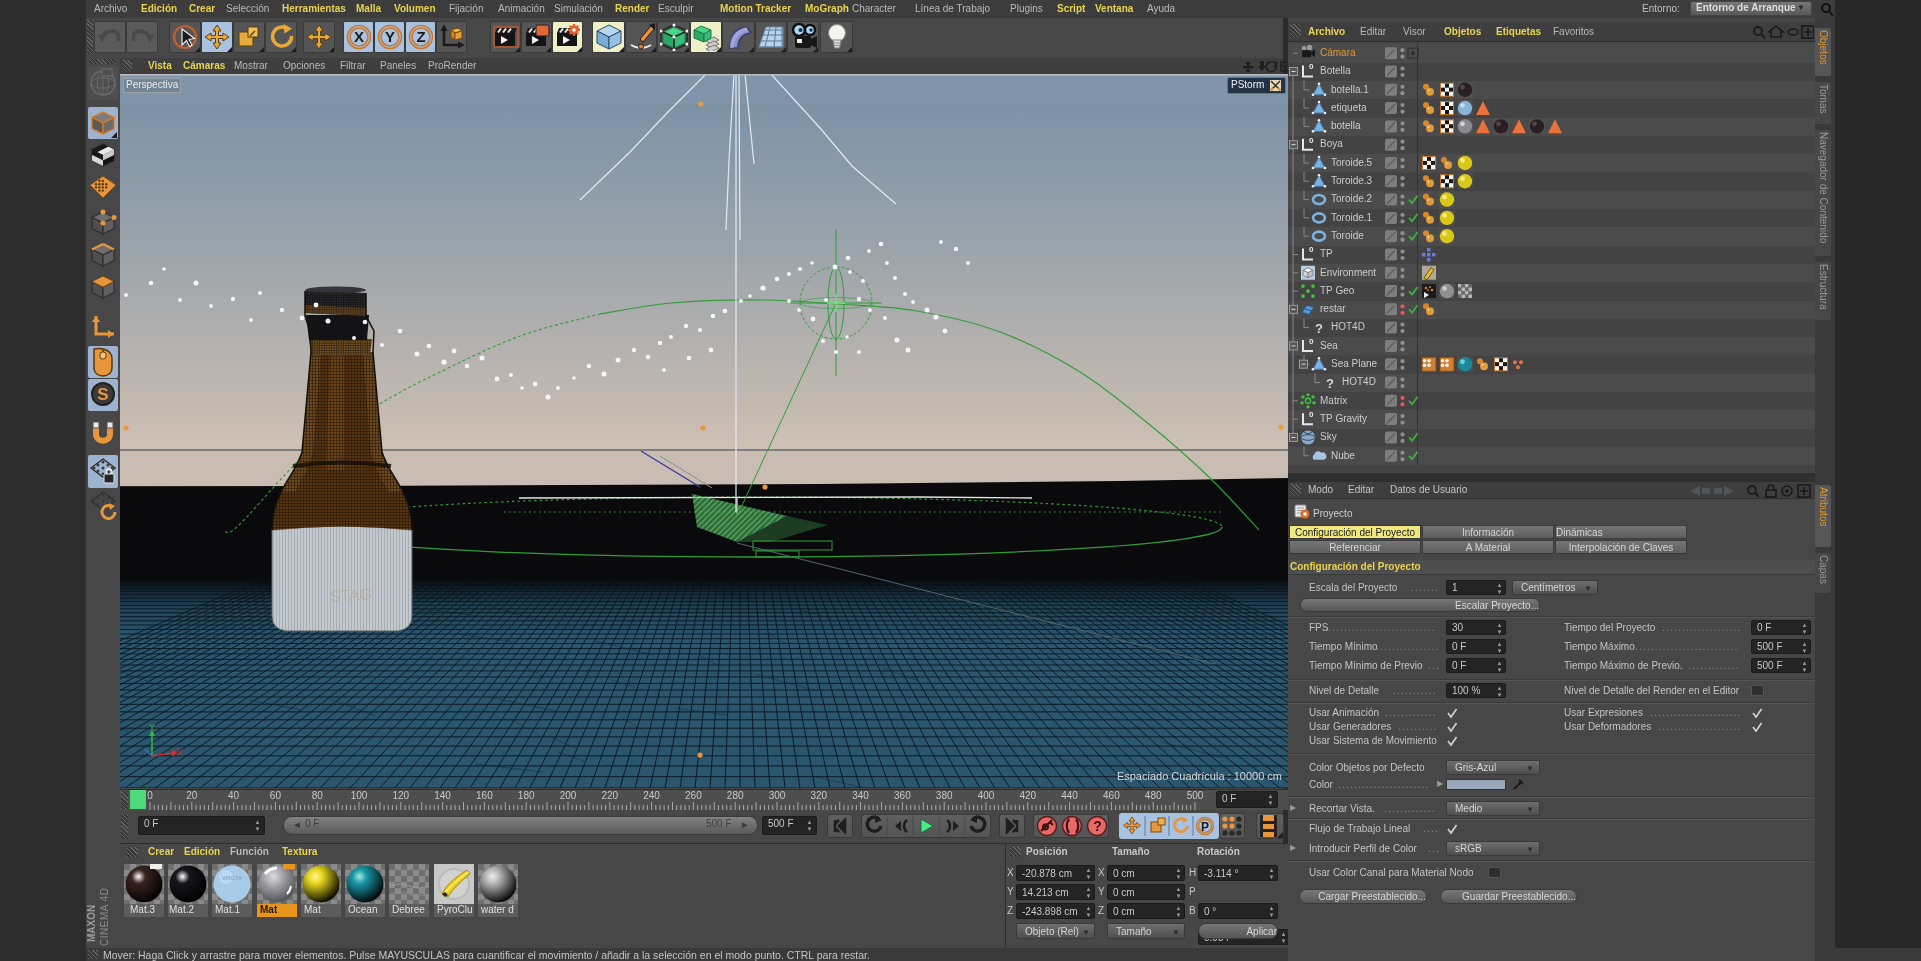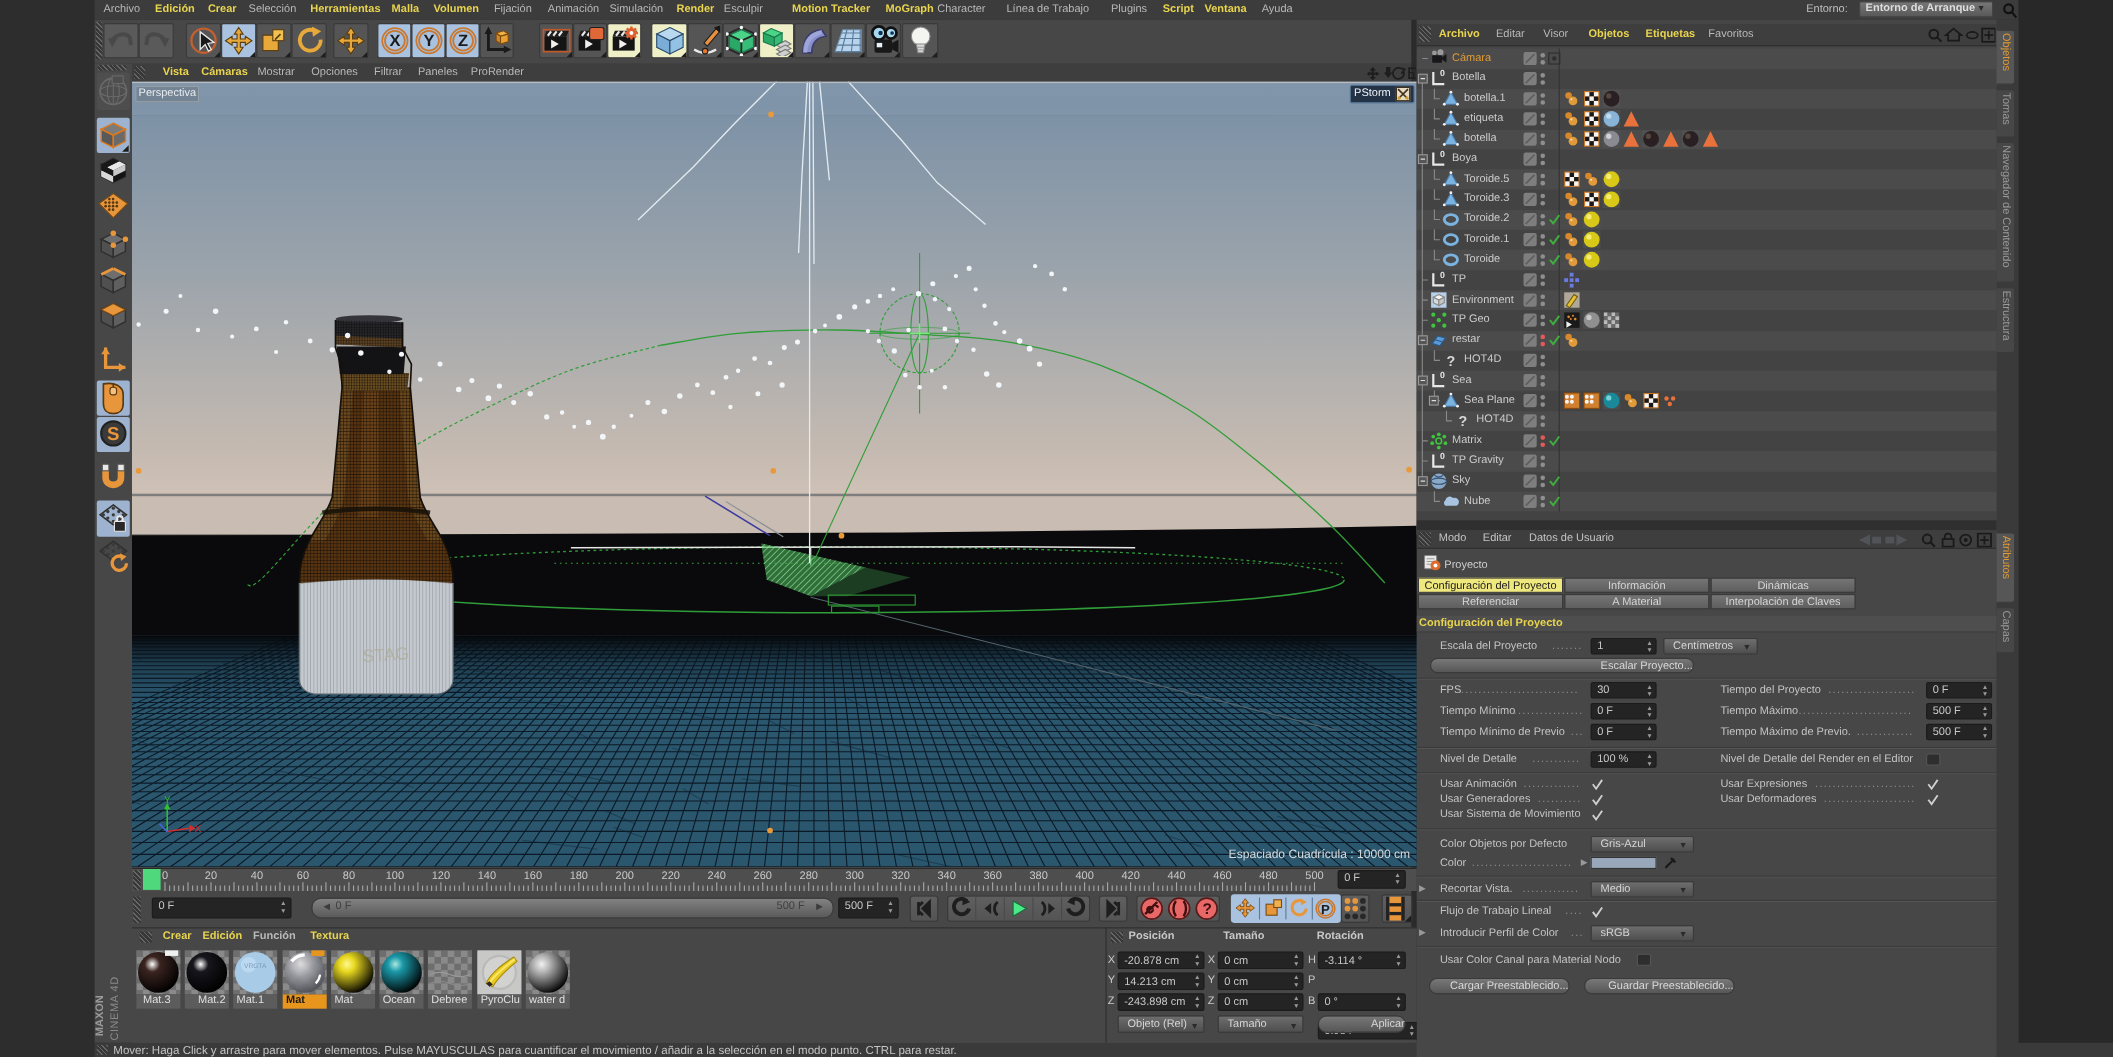--- a/index.html
+++ b/index.html
@@ -1009,21 +1009,21 @@
 <svg class="ab" style="left:168px;top:864px" width="40" height="40">
     <defs>
       <radialGradient id="g16161c" cx=".35" cy=".3" r=".75">
         <stop offset="0" stop-color="#ffffff"></stop>
         <stop offset=".25" stop-color="#16161c"></stop>
         <stop offset="1" stop-color="#000"></stop>
       </radialGradient>
     </defs>
     <circle cx="20" cy="20" r="18.5" fill="url(#g16161c)"></circle>
   </svg>
-<div class="ab" style="left:168px;top:904px;width:40px;height:13px;background:#5c5c5c;color:#e0e0e0;font-size:10px;font-weight:normal;padding-left:12px;overflow:hidden">Mat.2</div>
+<div class="ab" style="left:168px;top:904px;width:40px;height:13px;background:#5c5c5c;color:#e0e0e0;font-size:10px;font-weight:normal;padding-left:1px;overflow:hidden">Mat.2</div>
 <div class="ab" style="left:212px;top:864px;width:40px;height:40px;background:repeating-conic-gradient(#8a8a8a 0 25%,#6e6e6e 0 50%) 0 0/12px 12px"></div>
 <svg class="ab" style="left:212px;top:864px" width="40" height="40">
     <circle cx="20" cy="20" r="18.5" fill="#a8cbe8"></circle>
     <circle cx="14" cy="13" r="7" fill="#bcd9f2"></circle>
     <text x="20" y="16" font-size="6" fill="#7a9ab8" text-anchor="middle">VRGTA</text>
   </svg>
 <div class="ab" style="left:212px;top:904px;width:40px;height:13px;background:#5c5c5c;color:#e0e0e0;font-size:10px;font-weight:normal;padding-left:3px;overflow:hidden">Mat.1</div>
 <div class="ab" style="left:257px;top:864px;width:40px;height:40px;background:repeating-conic-gradient(#8a8a8a 0 25%,#6e6e6e 0 50%) 0 0/12px 12px"></div>
 <svg class="ab" style="left:257px;top:864px" width="40" height="40">
     <defs>
@@ -1611,21 +1611,21 @@
     <rect x="1" y="2" width="11" height="12" rx="1" fill="#e8e8e8" stroke="#888"></rect>
     <line x1="3" y1="5" x2="10" y2="5" stroke="#999"></line>
     <line x1="3" y1="7.5" x2="10" y2="7.5" stroke="#999"></line>
     <line x1="3" y1="10" x2="10" y2="10" stroke="#999"></line>
     <circle cx="11" cy="11" r="4.5" fill="#e06a28"></circle>
     <circle cx="11" cy="11" r="1.8" fill="#fff"></circle>
   </svg>
 <div class="tx" style="left:1313px;top:508px;font-size:10px;color:#d0d0d0">Proyecto</div>
 <div class="ab" style="left:1289px;top:525px;width:132px;height:14px;background:#efe87f;border:1px solid #3a3a3a;color:#1a1a1a;font-size:10px;text-align:center;line-height:13px;white-space:nowrap;overflow:hidden">Configuración del Proyecto</div>
 <div class="ab" style="left:1422px;top:525px;width:132px;height:14px;background:linear-gradient(#757575,#5e5e5e);border:1px solid #3a3a3a;color:#d6d6d6;font-size:10px;text-align:center;line-height:13px;white-space:nowrap;overflow:hidden">Información</div>
-<div class="ab" style="left:1555px;top:525px;width:132px;height:14px;background:linear-gradient(#757575,#5e5e5e);border:1px solid #3a3a3a;color:#d6d6d6;font-size:10px;text-align:center;line-height:13px;white-space:nowrap;overflow:hidden">Dinámicas</div>
+<div class="ab" style="left:1555px;top:525px;width:132px;height:14px;background:linear-gradient(#757575,#5e5e5e);border:1px solid #3a3a3a;color:#d6d6d6;font-size:10px;text-align:left;line-height:13px;white-space:nowrap;overflow:hidden">Dinámicas</div>
 <div class="ab" style="left:1289px;top:540px;width:132px;height:14px;background:linear-gradient(#757575,#5e5e5e);border:1px solid #3a3a3a;color:#d6d6d6;font-size:10px;text-align:center;line-height:13px;white-space:nowrap;overflow:hidden">Referenciar</div>
 <div class="ab" style="left:1422px;top:540px;width:132px;height:14px;background:linear-gradient(#757575,#5e5e5e);border:1px solid #3a3a3a;color:#d6d6d6;font-size:10px;text-align:center;line-height:13px;white-space:nowrap;overflow:hidden">A Material</div>
 <div class="ab" style="left:1555px;top:540px;width:132px;height:14px;background:linear-gradient(#757575,#5e5e5e);border:1px solid #3a3a3a;color:#d6d6d6;font-size:10px;text-align:center;line-height:13px;white-space:nowrap;overflow:hidden">Interpolación de Claves</div>
 <div class="ab" style="left:1288px;top:560px;width:527px;height:15px;background:#4e4e4e;border-bottom:1px solid #3a3a3a"></div>
 <div class="tx" style="left:1290px;top:561px;font-size:10px;font-weight:bold;color:#e8d44e">Configuración del Proyecto</div>
 <div class="tx" style="left:1309px;top:582px;font-size:10px;color:#c4c4c4">Escala del Proyecto</div>
 <div class="tx" style="left:1411px;top:582px;font-size:10px;color:#8e8e8e;letter-spacing:1.2px">.......</div>
 <div class="fld" style="left:1446px;top:580px;width:60px;height:15px;line-height:14px">1<span class="spin" style="right:1px;top:1px">▲<br>▼</span></div>
 <div class="ddb" style="left:1512px;top:580px;width:86px;height:15px;line-height:14px">Centímetros<span style="position:absolute;right:5px;top:1px;font-size:8px;color:#2a2a2a">▼</span></div>
 <div class="pill" style="left:1300px;top:598px;width:240px;height:14px;line-height:13px">Escalar Proyecto...</div>

